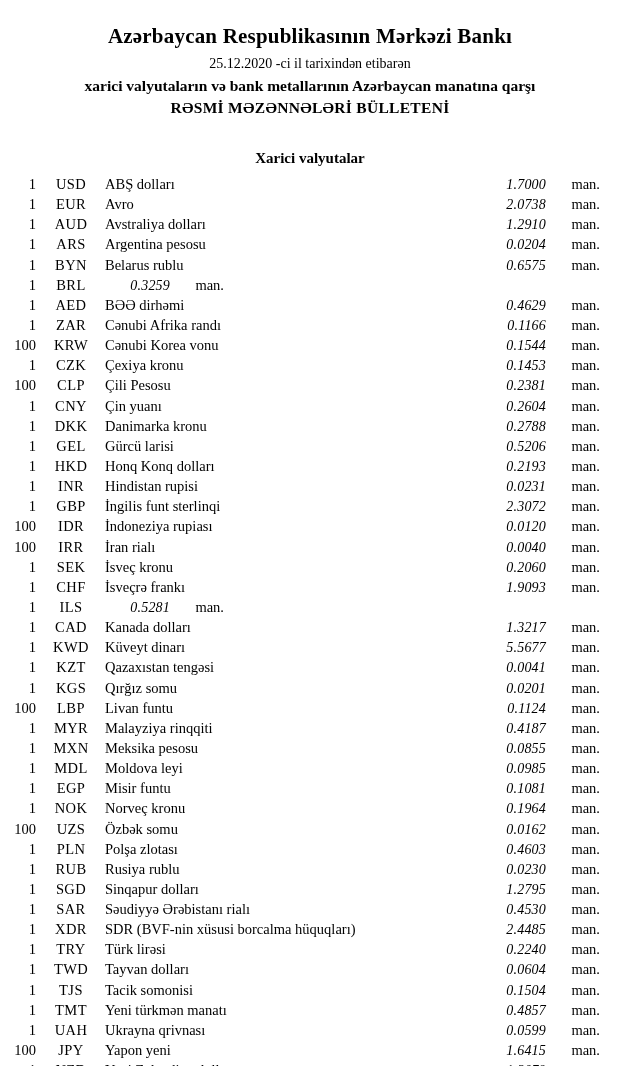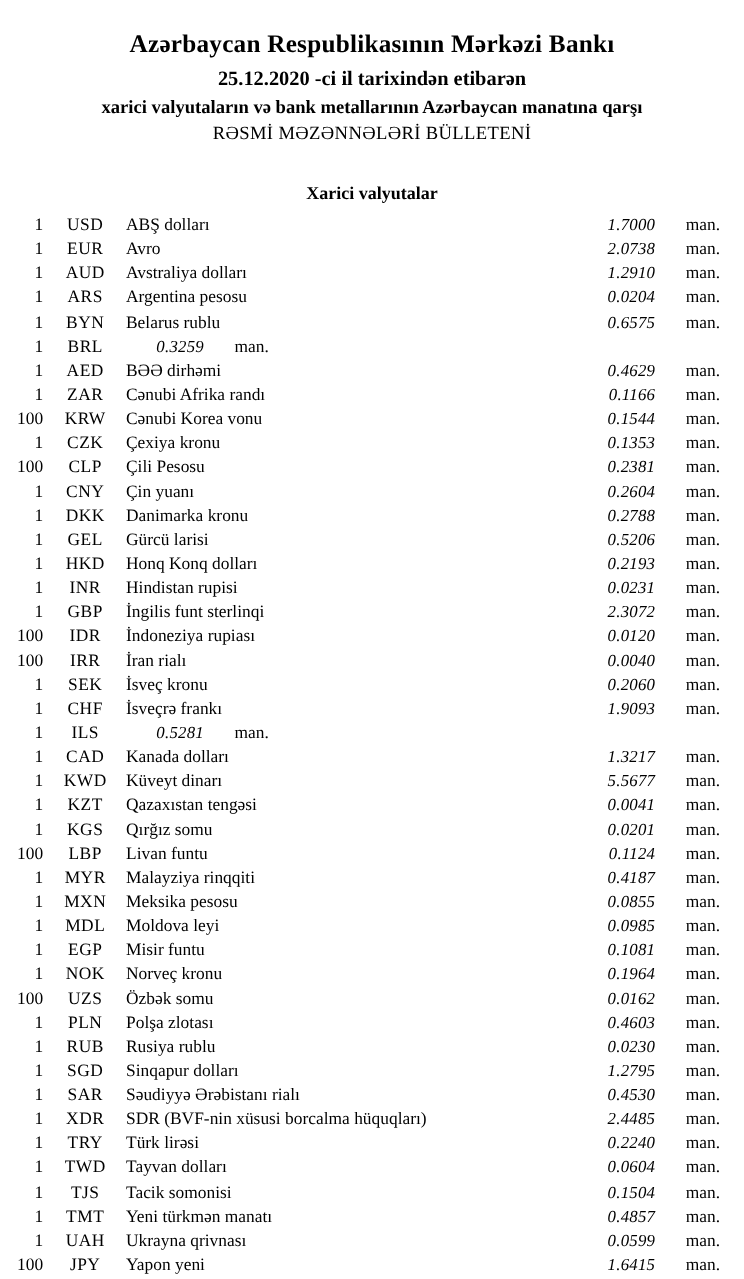--- a/index.html
+++ b/index.html
@@ -15,32 +15,32 @@
     background: #ffffff;
     overflow: hidden;
   }
   .header { text-align: center; padding-top: 24px; }
   .bank-title {
     font-size: 21px;
     font-weight: bold;
     letter-spacing: 0.2px;
   }
   .date-line {
-    font-size: 17px;
-    font-weight: bold;
+    font-size: 14px;
+    font-weight: normal;
     margin-top: 7px;
   }
   .subtitle-line {
     font-size: 15.5px;
     font-weight: bold;
     margin-top: 5px;
   }
   .bulletin-line {
     font-size: 15.5px;
-    font-weight: normal;
+    font-weight: bold;
     margin-top: 4px;
     letter-spacing: 0.3px;
   }
   .section-title {
     text-align: center;
     font-size: 15px;
     font-weight: bold;
     margin-top: 33px;
   }
   .rates-table {
@@ -180,21 +180,21 @@
       <span class="col-name">Cənubi Korea vonu</span>
       <span class="col-rate">0.1544</span>
       <span class="col-unit">man.</span>
       <span class="spacer-right"></span>
     </div>
 
     <div class="rate-row">
       <span class="col-qty">1</span>
       <span class="col-code">CZK</span>
       <span class="col-name">Çexiya kronu</span>
-      <span class="col-rate">0.1353</span>
+      <span class="col-rate">0.1453</span>
       <span class="col-unit">man.</span>
       <span class="spacer-right"></span>
     </div>
 
     <div class="rate-row">
       <span class="col-qty">100</span>
       <span class="col-code">CLP</span>
       <span class="col-name">Çili Pesosu</span>
       <span class="col-rate">0.2381</span>
       <span class="col-unit">man.</span>

